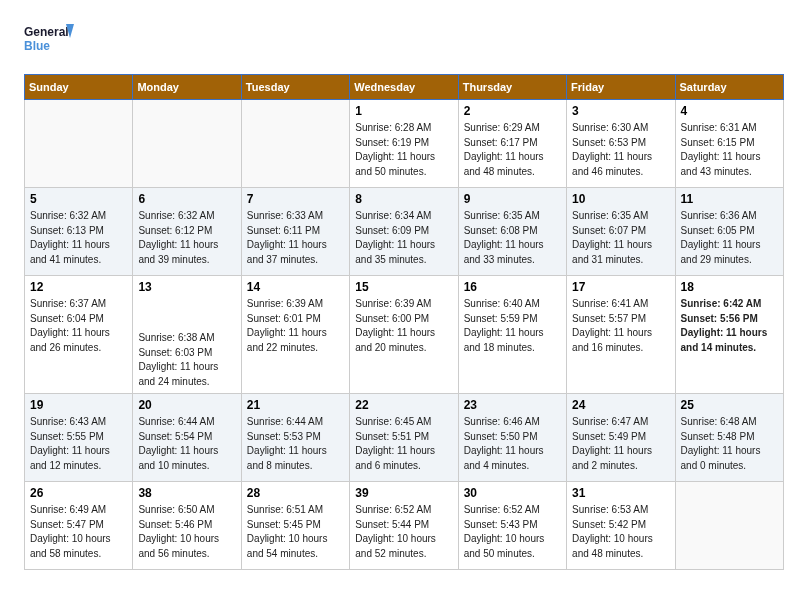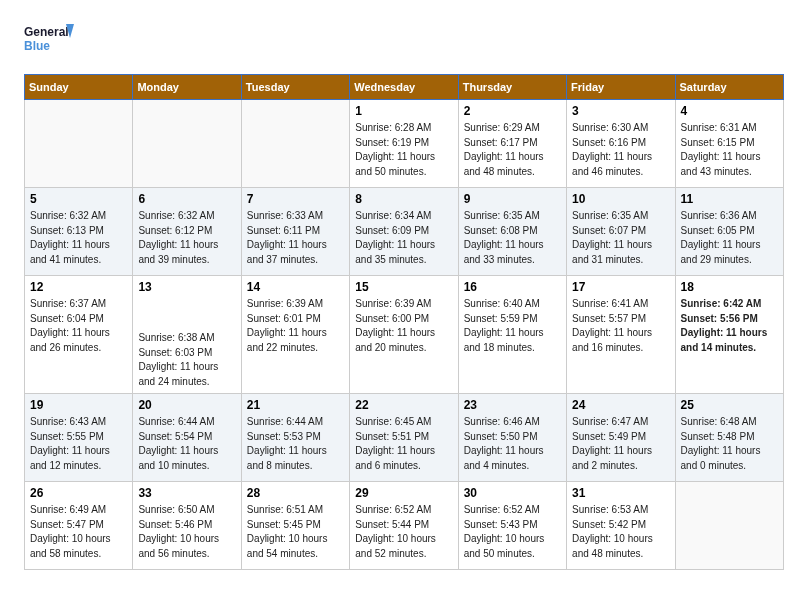--- a/index.html
+++ b/index.html
@@ -124,21 +124,21 @@
           <td>
             <span class="day-num">2</span>
             <div class="day-info" style="white-space: pre-line;">Sunrise: 6:29 AM
 Sunset: 6:17 PM
 Daylight: 11 hours
 and 48 minutes.</div>
           </td>
           <td>
             <span class="day-num">3</span>
             <div class="day-info" style="white-space: pre-line;">Sunrise: 6:30 AM
-Sunset: 6:16 PM
+Sunset: 6:53 PM
 Daylight: 11 hours
 and 46 minutes.</div>
           </td>
           <td>
             <span class="day-num">4</span>
             <div class="day-info" style="white-space: pre-line;">Sunrise: 6:31 AM
 Sunset: 6:15 PM
 Daylight: 11 hours
 and 43 minutes.</div>
           </td>
@@ -298,35 +298,35 @@
         </tr>
         <tr>
           <td>
             <span class="day-num">26</span>
             <div class="day-info" style="white-space: pre-line;">Sunrise: 6:49 AM
 Sunset: 5:47 PM
 Daylight: 10 hours
 and 58 minutes.</div>
           </td>
           <td>
-            <span class="day-num">33</span>
+            <span class="day-num">38</span>
             <div class="day-info" style="white-space: pre-line;">Sunrise: 6:50 AM
 Sunset: 5:46 PM
 Daylight: 10 hours
 and 56 minutes.</div>
           </td>
           <td>
             <span class="day-num">28</span>
             <div class="day-info" style="white-space: pre-line;">Sunrise: 6:51 AM
 Sunset: 5:45 PM
 Daylight: 10 hours
 and 54 minutes.</div>
           </td>
           <td>
-            <span class="day-num">29</span>
+            <span class="day-num">39</span>
             <div class="day-info" style="white-space: pre-line;">Sunrise: 6:52 AM
 Sunset: 5:44 PM
 Daylight: 10 hours
 and 52 minutes.</div>
           </td>
           <td>
             <span class="day-num">30</span>
             <div class="day-info" style="white-space: pre-line;">Sunrise: 6:52 AM
 Sunset: 5:43 PM
 Daylight: 10 hours

